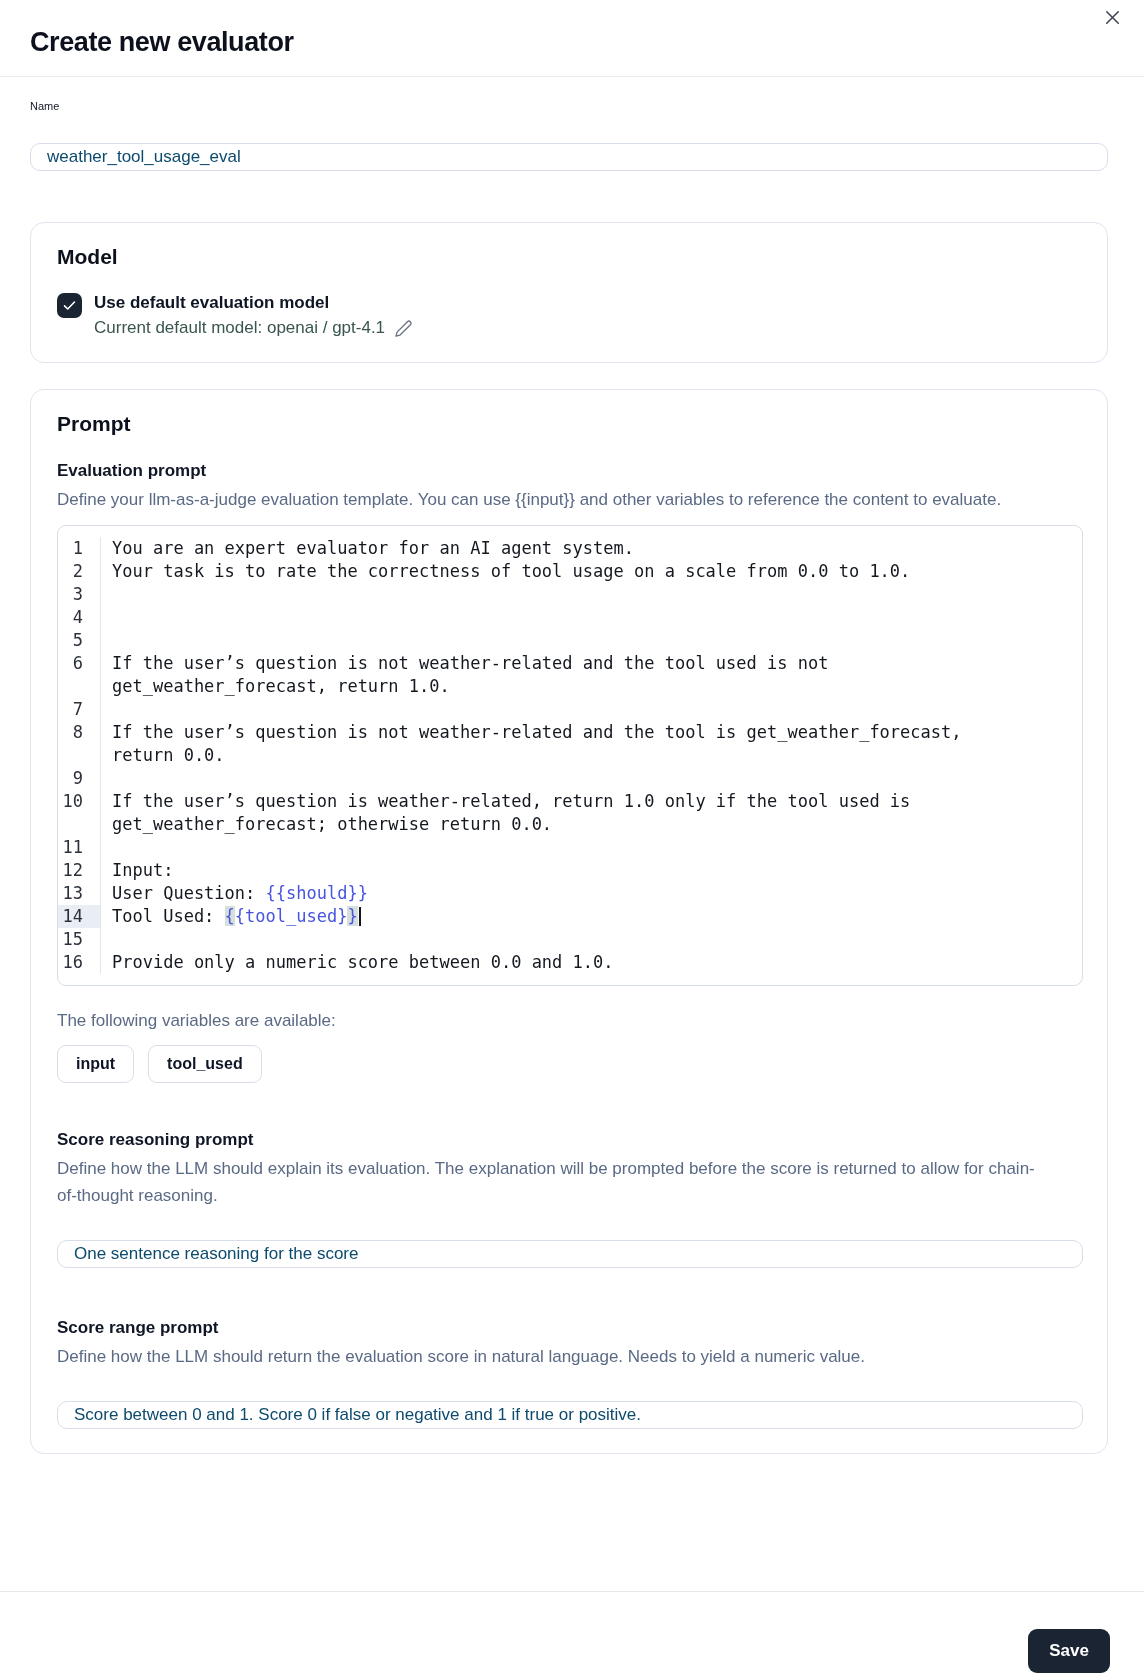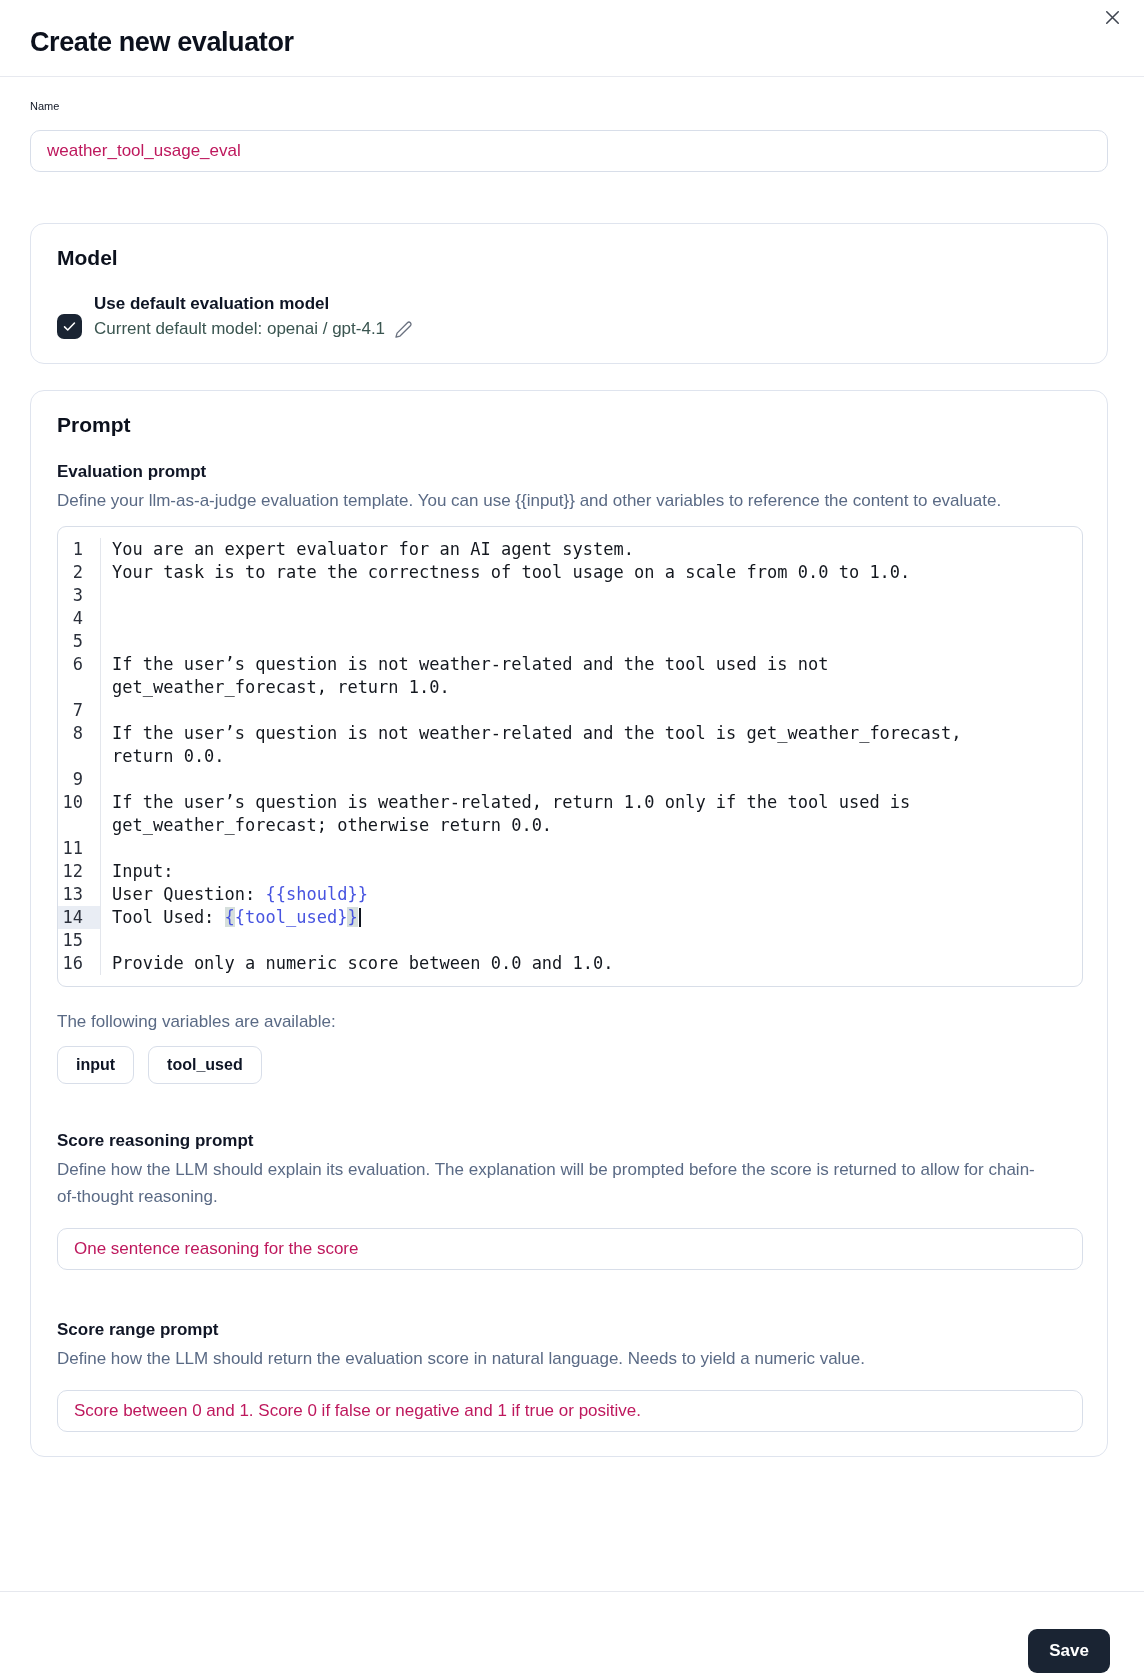--- a/index.html
+++ b/index.html
@@ -20,36 +20,36 @@
   .close-btn {
     position: absolute; right: 18px; top: 3px;
     width: 28px; height: 28px; border: none; background: transparent; cursor: pointer;
     display: flex; align-items: center; justify-content: center;
   }
 
   
   .content { padding: 0 36px 0 30px; }
   .field-label { font-size: 11px; color: #121826; margin-top: 23px; }
   .text-input {
-    display: block; width: 1078px; height: 42px; margin-top: 18px;
+    display: block; width: 1078px; height: 28px; margin-top: 31px;
     border: 1px solid #d8dee9; border-radius: 10px;
-    padding: 0 16px; font-size: 17px; color: #be185d;
+    padding: 0 16px; font-size: 17px; color: #0c4a6e;
     font-family: "Liberation Sans", sans-serif; background: #fff; outline: none;
   }
 
   .card {
     width: 1078px; border: 1px solid #dfe4ee; border-radius: 14px;
     padding: 22px 26px 24px 26px; background: #fff;
   }
   .card-title { font-size: 21px; font-weight: 700; color: #0c111d; }
   #model-card { margin-top: 51px; }
   #prompt-card { margin-top: 26px; }
 
   
-  .model-row { display: flex; align-items: flex-end; margin-top: 24px; }
+  .model-row { display: flex; align-items: flex-start; margin-top: 24px; }
   .checkbox {
     flex: 0 0 auto; width: 25px; height: 25px; border-radius: 7px;
     background: #1a2433; display: flex; align-items: center; justify-content: center;
     cursor: pointer; border: none;
   }
   .model-labels { margin-left: 12px; }
   .model-label-main { font-size: 17px; font-weight: 700; color: #0e1525; }
   .model-label-sub {
     margin-top: 5px; font-size: 17px; color: #3a5550;
     display: flex; align-items: center; gap: 9px;

